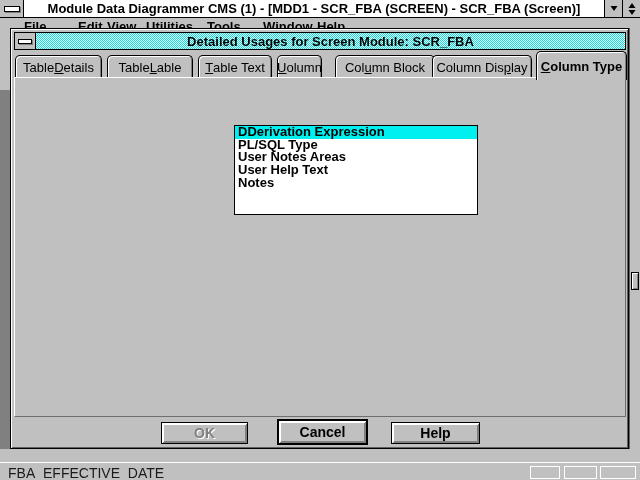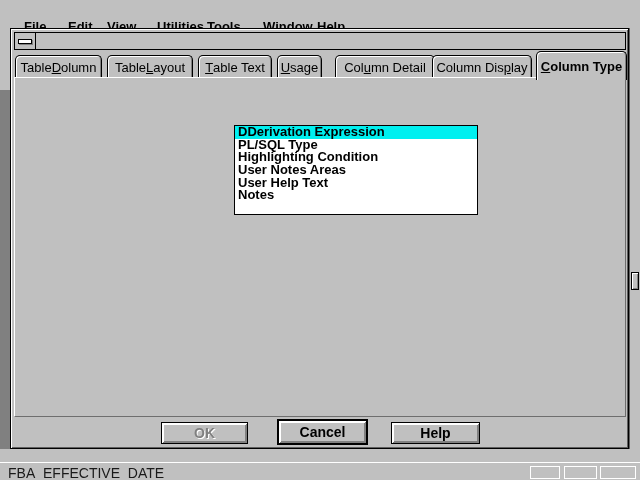--- a/index.html
+++ b/index.html
@@ -86,72 +86,86 @@
   .btn{position:absolute;font-size:14px;font-weight:bold;color:#000;display:flex;align-items:center;justify-content:center;}
   .btn-ok{left:150px;top:393px;width:87px;height:22px;color:#808080;text-shadow:1px 1px 0 #fff;}
   .btn-cancel{left:266px;top:390px;width:91px;height:26px;border:2px solid #000;}
   .btn-help{left:380px;top:393px;width:89px;height:22px;}
 </style>
 </head>
 <body>
 
 <div class="screen">
 
+  <div class="abs titlebar">
+    <div class="sysbox">
+      <div class="dash"></div>
+    </div>
+    <div class="wtitle">Module Data Diagrammer CMS (1) - [MDD1 - SCR_FBA (SCREEN) - SCR_FBA (Screen)]</div>
+    <div class="winbtn">
+      <div class="tri-dn"></div>
+    </div>
+    <div class="winbtn">
+      <div class="tri-up"></div>
+      <div class="tri-dn"></div>
+    </div>
+  </div>
 
   <div class="abs menubar">
     <span style="left:24px">File</span>
-    <span style="left:68px">Edit</span>
+    <span style="left:78px">Edit</span>
     <span style="left:107px">View</span>
-    <span style="left:157px">Utilities</span>
+    <span style="left:146px">Utilities</span>
     <span style="left:207px">Tools</span>
     <span style="left:263px">Window</span>
     <span style="left:317px">Help</span>
   </div>
 
   <div class="abs left-strip-top"></div>
   <div class="abs left-strip"></div>
   <div class="abs right-strip"></div>
   <div class="abs right-thumb"></div>
 
   <div class="abs behind-bar">
     
   </div>
 
   <div class="abs dialog">
 
     <div class="abs dlg-titlebar">
       <div class="dlg-sys">
         <div class="dash"></div>
       </div>
+      <div class="dlg-title">Detailed Usages for Screen Module: SCR_FBA</div>
     </div>
 
     <div class="tab" style="left:4px;width:87px;">
       <span>Table </span>
         <span class="u">D</span>
-        <span>olumn</span>
+        <span>etails</span>
     </div>
     <div class="tab" style="left:96px;width:86px;">
       <span>Table </span>
         <span class="u">L</span>
-        <span>ayout</span>
+        <span>able</span>
     </div>
     <div class="tab" style="left:187px;width:74px;">
       <span></span>
         <span class="u">T</span>
         <span>able Text</span>
     </div>
     <div class="tab" style="left:266px;width:45px;">
       <span></span>
         <span class="u">U</span>
-        <span>sage</span>
+        <span>olumn</span>
     </div>
     <div class="tab" style="left:324px;width:100px;">
       <span>Col</span>
         <span class="u">u</span>
-        <span>mn Detail</span>
+        <span>mn Block</span>
     </div>
     <div class="tab" style="left:421px;width:100px;">
       <span>Column Dis</span>
         <span class="u">p</span>
         <span>lay</span>
     </div>
     <div class="tab active" style="left:525px;width:91px;">
       <span></span>
         <span class="u">C</span>
         <span>olumn Type</span>
@@ -208,21 +222,20 @@
         <div class="sbtn" style="right:0;top:0;">
             <div class="ar-rt"></div>
           </div>
       </div>
       <div class="corner"></div>
     </div>
 
     <div class="abs droplist">
       <div class="opt sel">DDerivation Expression</div>
       <div class="opt">PL/SQL Type</div>
-      <div class="opt">Highlighting Condition</div>
       <div class="opt">User Notes Areas</div>
       <div class="opt">User Help Text</div>
       <div class="opt">Notes</div>
     </div>
 
     <div class="btn btn-ok raised">OK</div>
     <div class="btn btn-cancel raised">Cancel</div>
     <div class="btn btn-help raised">Help</div>
   </div>
 

